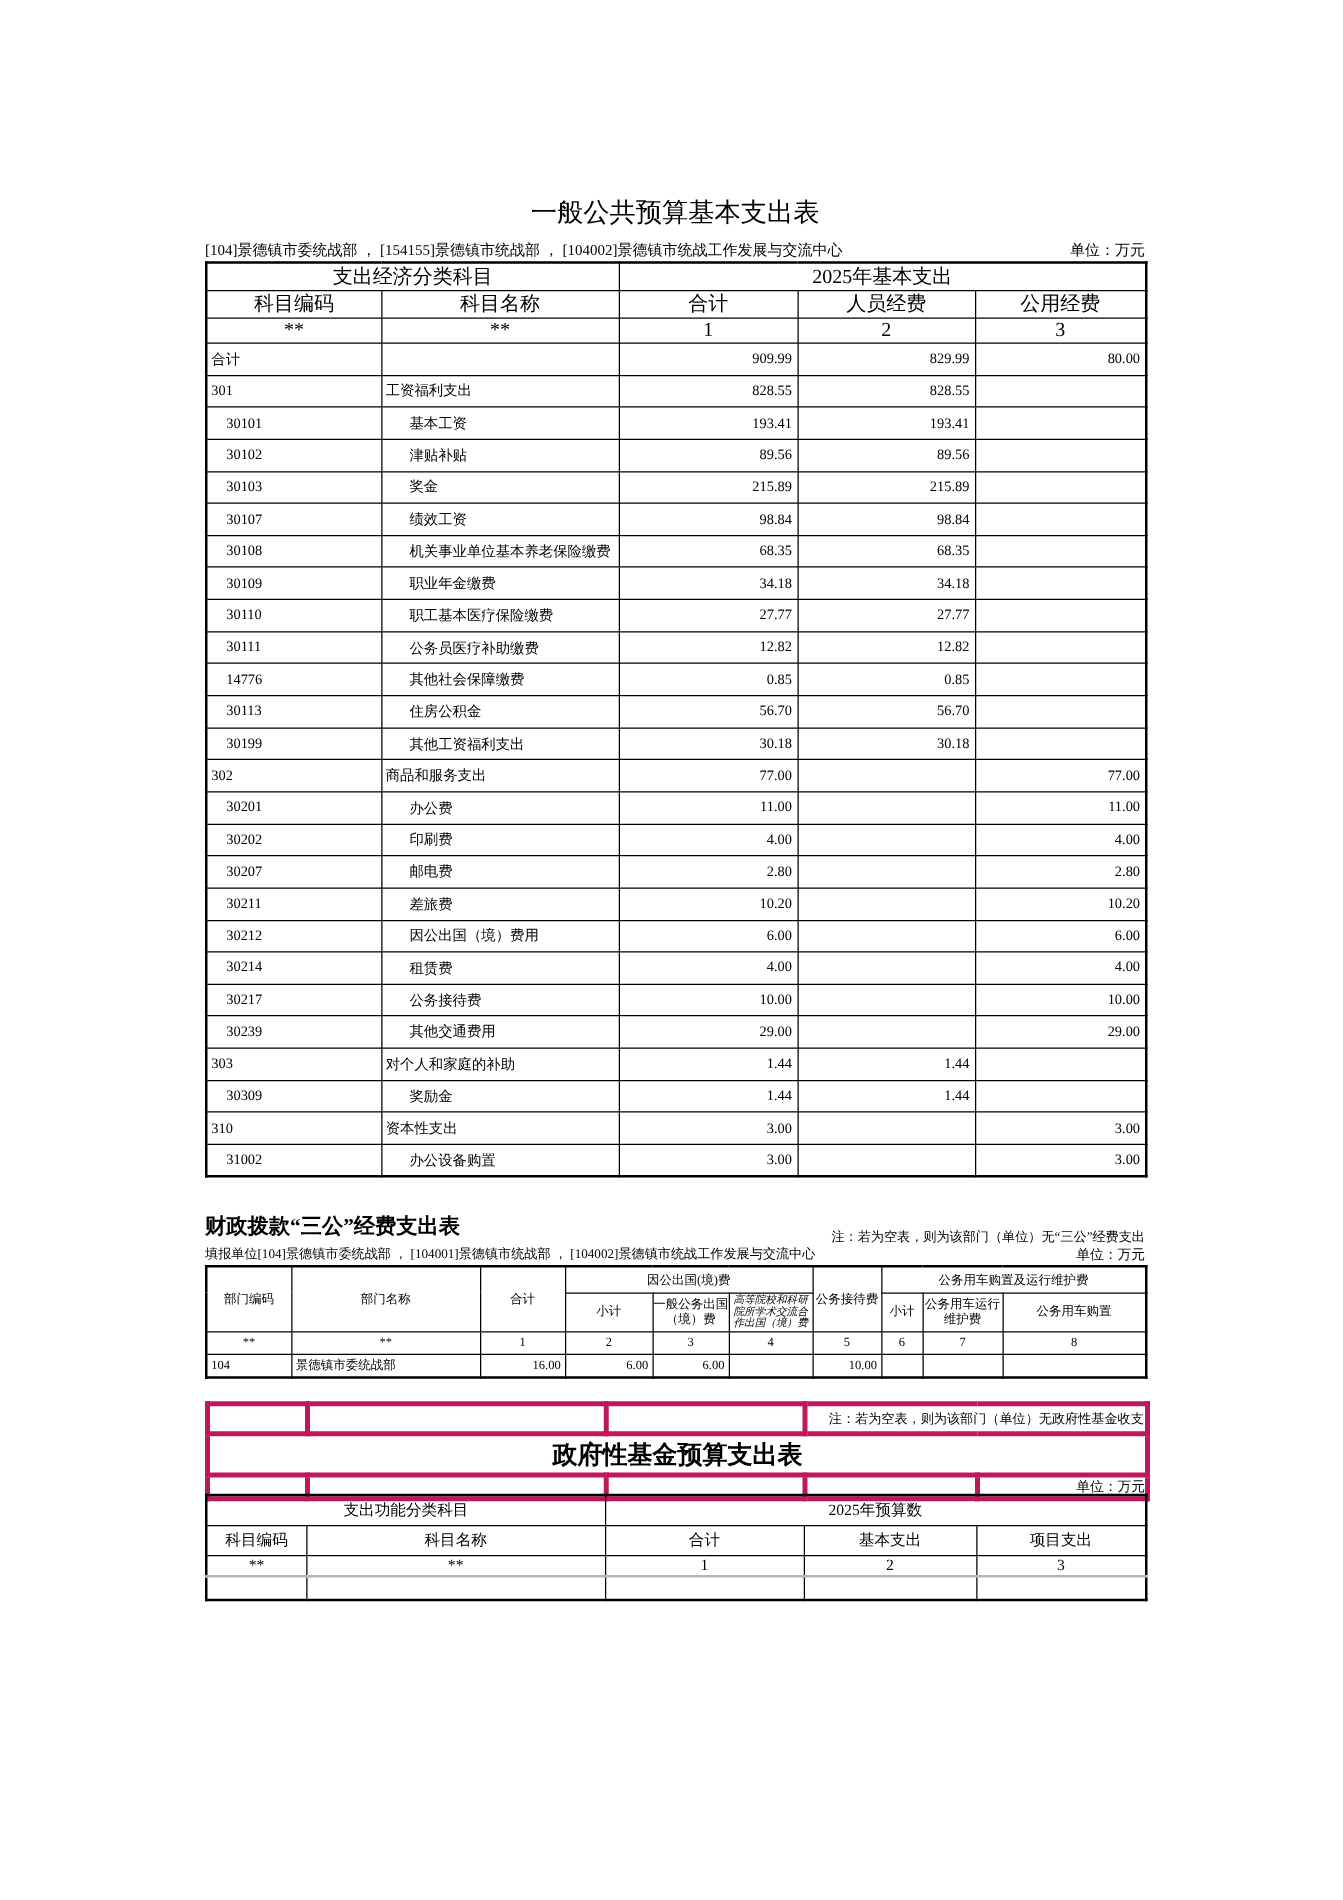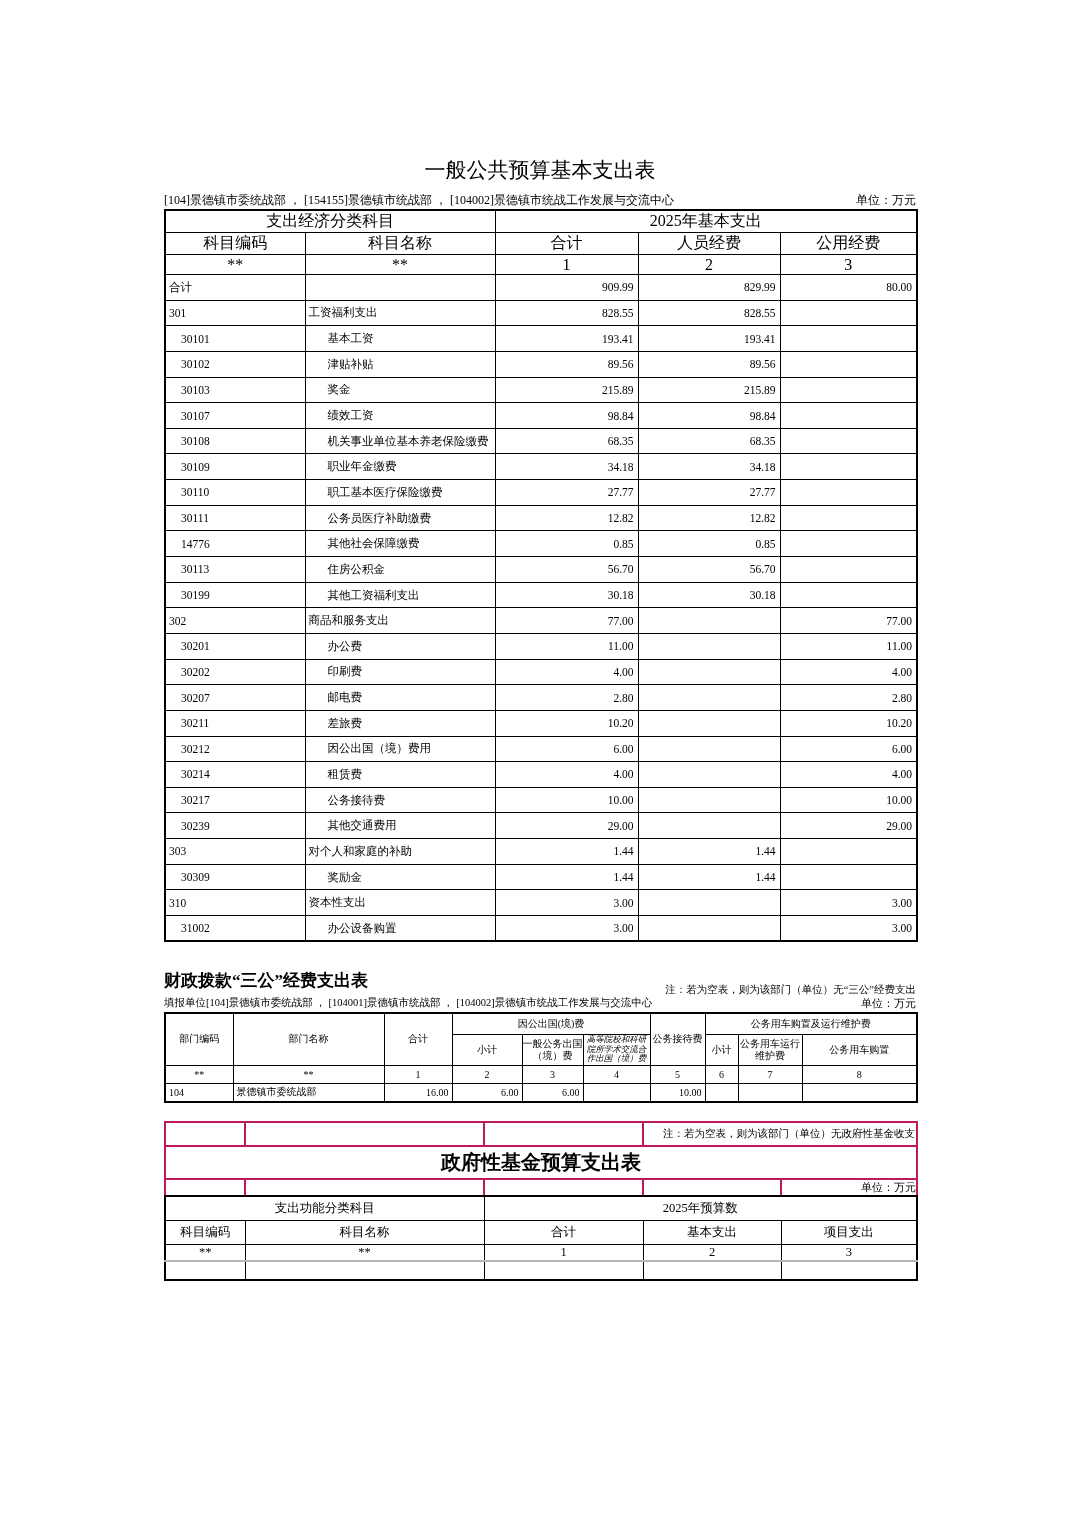--- a/index.html
+++ b/index.html
@@ -39,21 +39,21 @@
   #t2 tr.h2 { height:31px; }
   #t2 tr.h2 th { line-height:1.15; }
   #t2 th.tiny { font-size:8.5px; line-height:1.1;font-style:italic; }
   #t2 tr.marks { height:18px; }
   #t2 tr.data  { height:19px; }
   #t2 .c-left { text-align:left; padding-left:3px; }
   #t2 .c-num  { text-align:right; padding-right:3px; }
 
   
   #mid { top:1121px; left:164px; width:752px; }
-  #mid td { border:2px solid #be185d; vertical-align:middle; overflow:visible; }
+  #mid td { border:4px solid #be185d; vertical-align:middle; overflow:visible; }
   #mid tr.m1 { height:24px; }
   #mid tr.m2 { height:33px; }
   #mid tr.m3 { height:17px; }
   #mid .note { font-size:10.5px; text-align:right; white-space:nowrap; padding-right:1px; }
   #mid .mid-title { text-align:center; font-size:20px; font-weight:bold; }
   #mid .unit-cell { font-size:11px; text-align:right; white-space:nowrap; }
 
   
   #t3 { top:1195px; left:164px; width:752px; border:2px solid #000; }
   #t3 th, #t3 td { border:1px solid #000; text-align:center; vertical-align:middle;

